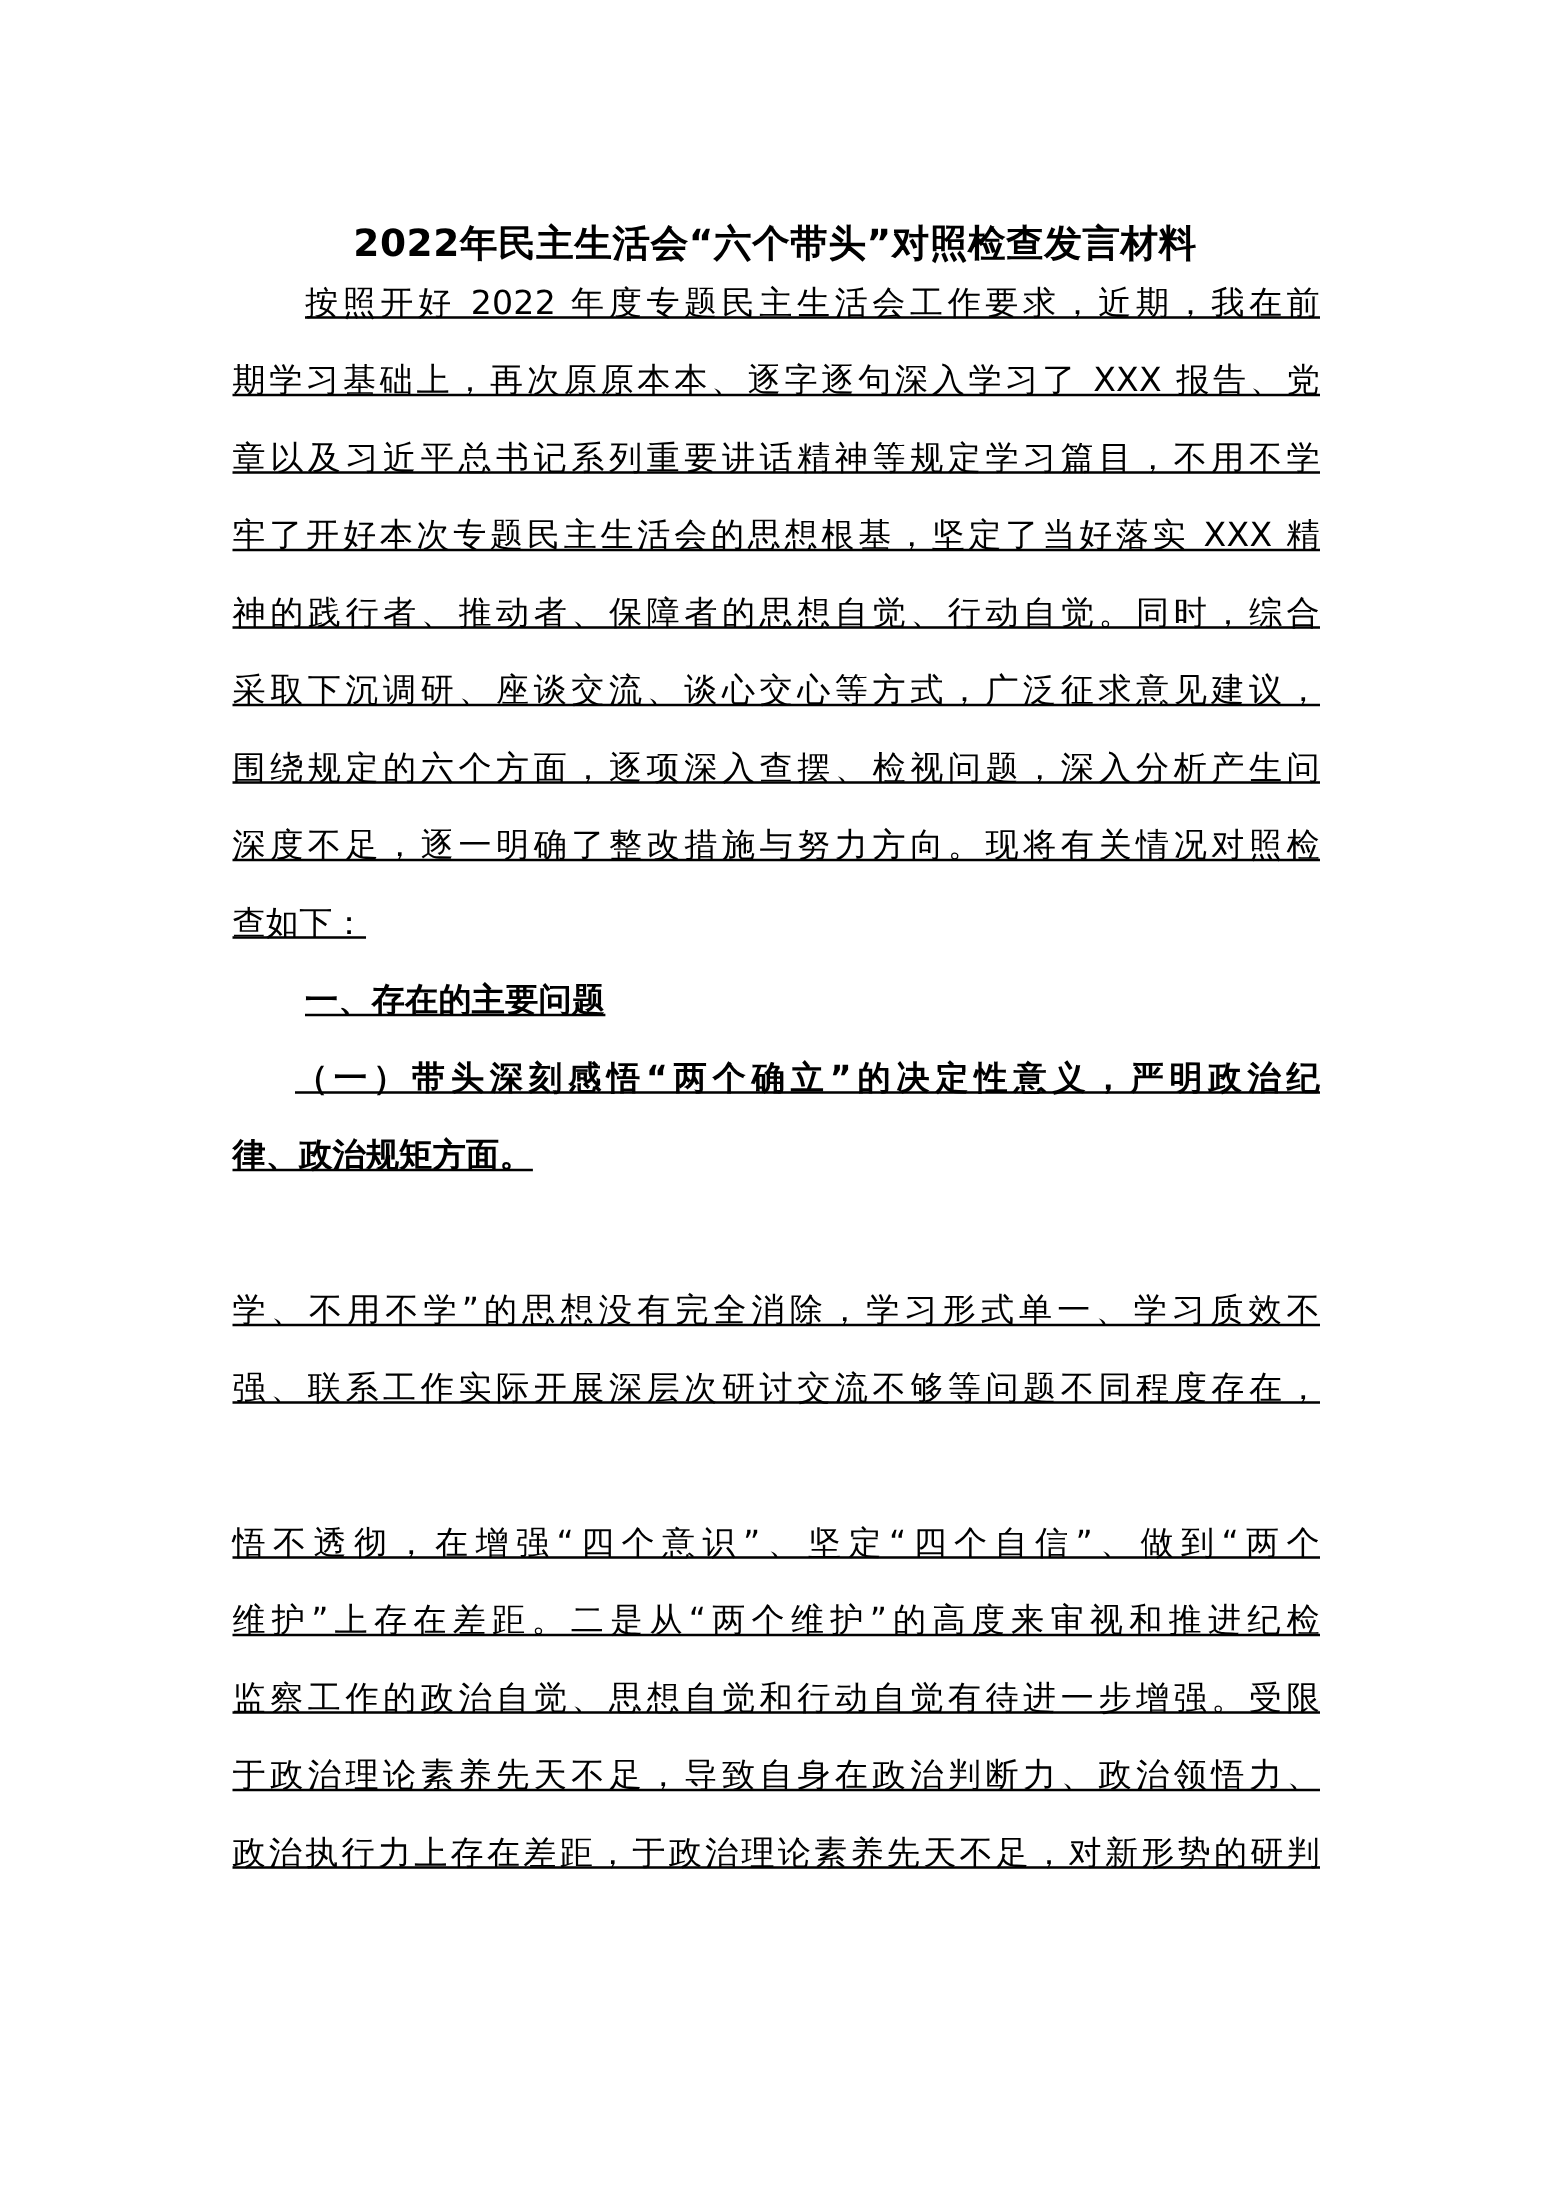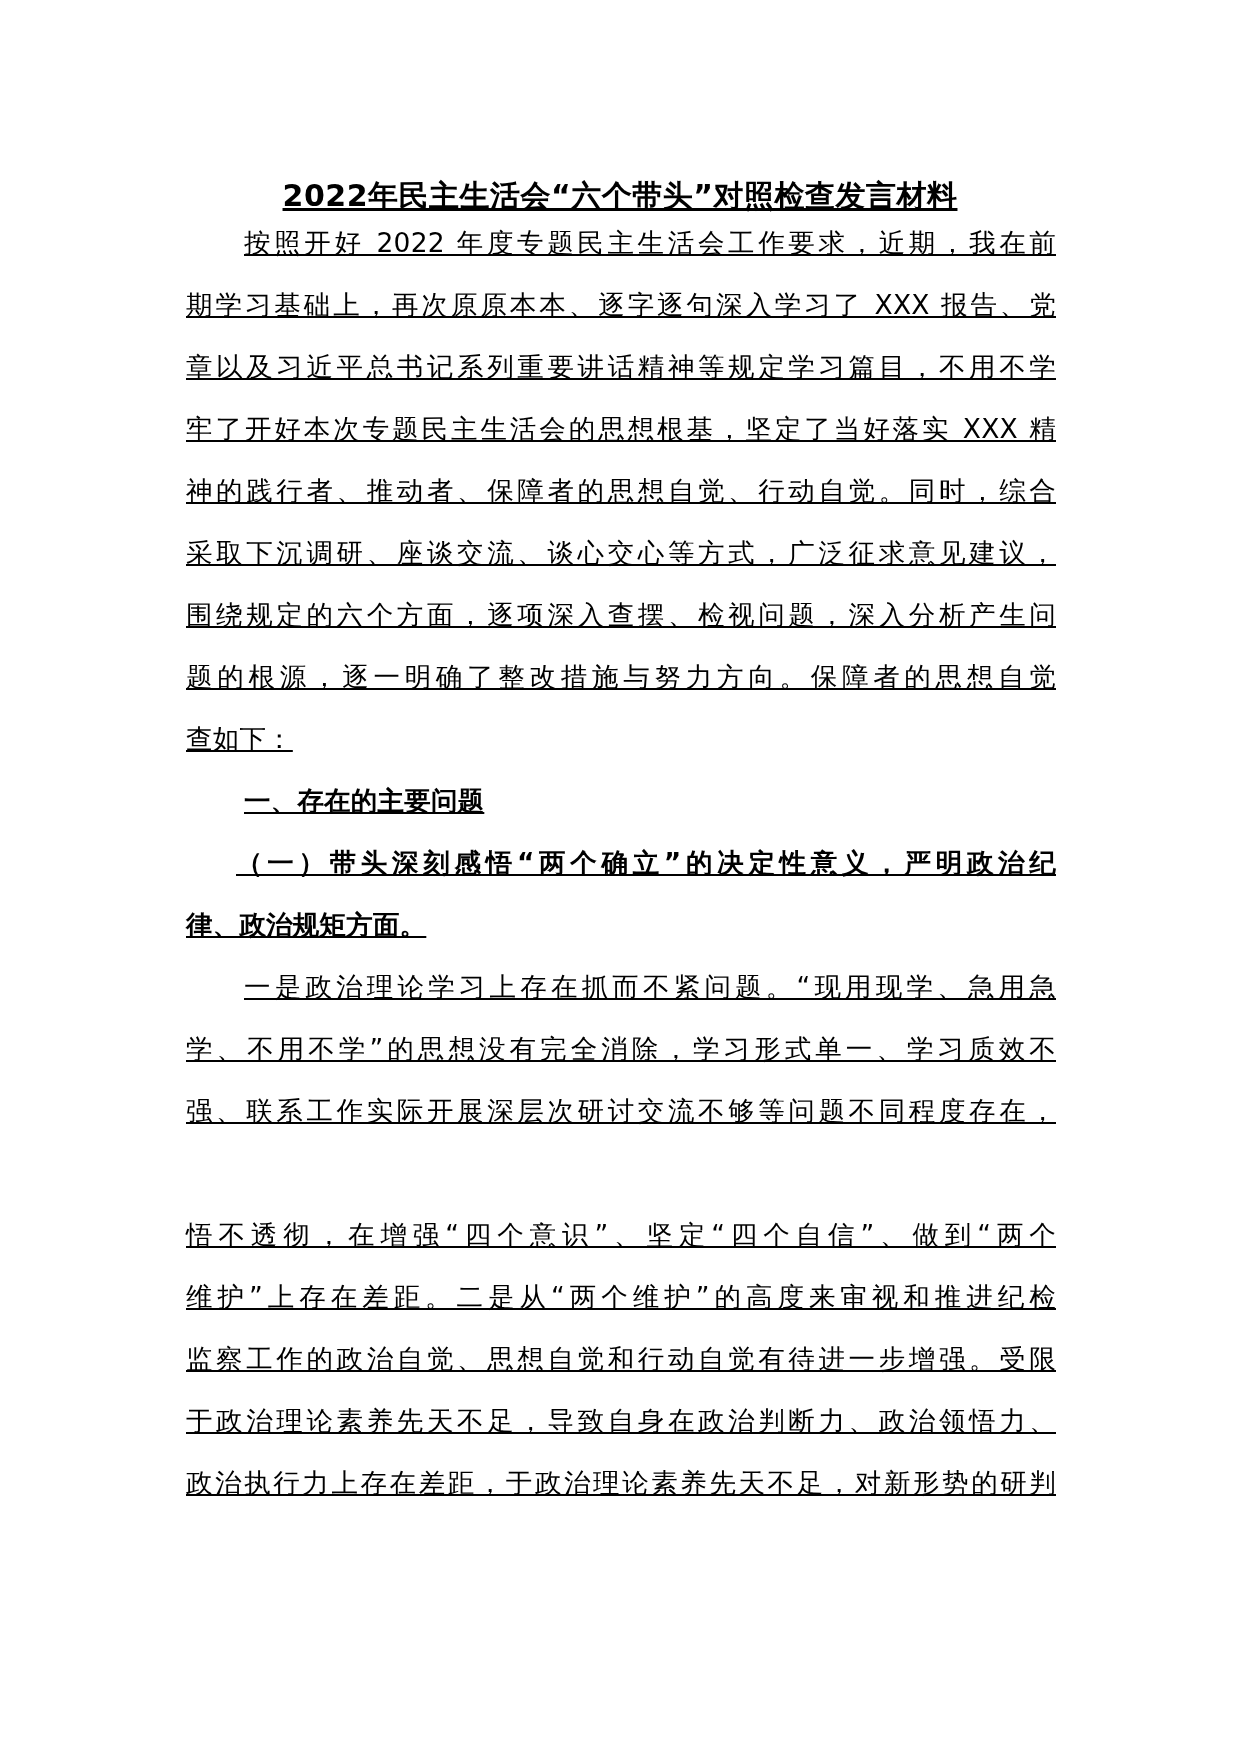--- a/index.html
+++ b/index.html
@@ -1,48 +1,47 @@
 <!DOCTYPE html>
 <html><head>
 <meta charset="utf-8">
 <style>
   html, body { margin: 0; padding: 0; background: #ffffff; }
   body { width: 1240px; height: 1754px; position: relative; overflow: hidden;
          font-family: "DejaVu Sans", "Liberation Sans", sans-serif; color: #000; }
   .page { position: absolute; left: 0; top: 0; width: 1240px; height: 1754px; background: #fff; }
   .title { position: absolute; left: 0; width: 1240px; top: 172px; text-align: center;
-           font-size: 30px; font-weight: bold; line-height: 48px; letter-spacing: 0.5px; text-decoration: underline; }
+           font-size: 30px; font-weight: bold; line-height: 48px; letter-spacing: 0.5px; }
   .line { position: absolute; left: 186px; width: 870px; height: 62px; line-height: 62px;
           font-size: 26.5px; white-space: nowrap; letter-spacing: 0.2px; text-decoration: underline; }
   .indent { left: 244px; width: 812px; }
   .bold { font-weight: bold; }
   .justify { text-align: justify; text-align-last: justify; }
 </style>
 </head>
 <body>
 
 <div class="page">
   <div class="title">2022年民主生活会“六个带头”对照检查发言材料</div>
 
   <div class="line indent justify" style="top:212px">按照开好 2022 年度专题民主生活会工作要求，近期，我在前</div>
   <div class="line justify" style="top:274px">期学习基础上，再次原原本本、逐字逐句深入学习了 XXX 报告、党</div>
   <div class="line justify" style="top:336px">章以及习近平总书记系列重要讲话精神等规定学习篇目，不用不学</div>
   <div class="line justify" style="top:398px">牢了开好本次专题民主生活会的思想根基，坚定了当好落实 XXX 精</div>
   <div class="line justify" style="top:460px">神的践行者、推动者、保障者的思想自觉、行动自觉。同时，综合</div>
   <div class="line justify" style="top:522px">采取下沉调研、座谈交流、谈心交心等方式，广泛征求意见建议，</div>
   <div class="line justify" style="top:584px">围绕规定的六个方面，逐项深入查摆、检视问题，深入分析产生问</div>
-  <div class="line justify" style="top:646px">题的根源，逐一明确了整改措施与努力方向。保障者的思想自觉</div>
+  <div class="line justify" style="top:646px">深度不足，逐一明确了整改措施与努力方向。现将有关情况对照检</div>
   <div class="line" style="top:708px">查如下：</div>
 
   <div class="line indent bold" style="top:770px">一、存在的主要问题</div>
 
   <div class="line bold" style="top:894px">律、政治规矩方面。</div>
   <div class="line indent bold justify" style="top:832px; left:236px; width:820px;">（一）带头深刻感悟“两个确立”的决定性意义，严明政治纪</div>
 
-  <div class="line indent justify" style="top:956px">一是政治理论学习上存在抓而不紧问题。“现用现学、急用急</div>
   <div class="line justify" style="top:1018px">学、不用不学”的思想没有完全消除，学习形式单一、学习质效不</div>
   <div class="line justify" style="top:1080px">强、联系工作实际开展深层次研讨交流不够等问题不同程度存在，</div>
   <div class="line justify" style="top:1204px">悟不透彻，在增强“四个意识”、坚定“四个自信”、做到“两个</div>
   <div class="line justify" style="top:1266px">维护”上存在差距。二是从“两个维护”的高度来审视和推进纪检</div>
   <div class="line justify" style="top:1328px">监察工作的政治自觉、思想自觉和行动自觉有待进一步增强。受限</div>
   <div class="line justify" style="top:1390px">于政治理论素养先天不足，导致自身在政治判断力、政治领悟力、</div>
   <div class="line justify" style="top:1452px">政治执行力上存在差距，于政治理论素养先天不足，对新形势的研判</div>
 </div>
 
 </body></html>

